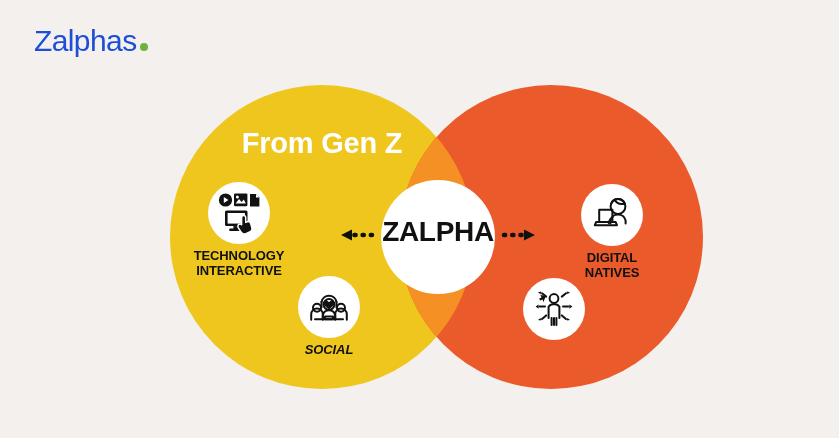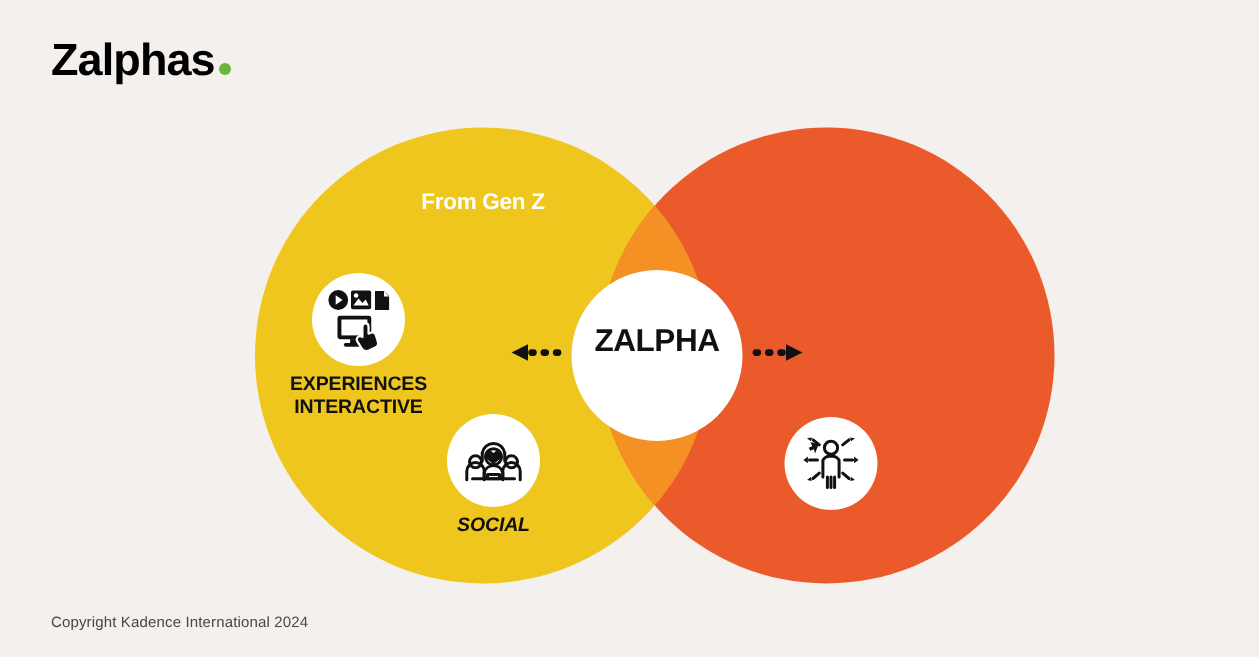--- a/index.html
+++ b/index.html
@@ -10,43 +10,43 @@
     position:relative; overflow:hidden;
   }
   #stage { position:absolute; inset:0; }
 
   
   #logo {
     position:absolute; left:34px; top:26px;
     display:flex; align-items:baseline;
   }
   #logo .word {
-    font-size:30px; font-weight:bold; color:#000000;
+    font-size:30px; font-weight:normal; color:#1d4ed8;
     letter-spacing:-0.6px; line-height:1;
   }
   #logo .dot {
     width:8px; height:8px; border-radius:50%;
     background:#6cb33f; margin-left:3px;
   }
 
   
   #venn { position:absolute; left:0; top:0; width:839px; height:438px; }
 
   
   .ttl {
     position:absolute; color:#ffffff; font-weight:bold;
-    font-size:15px; line-height:1.18; text-align:center;
+    font-size:29px; line-height:1.18; text-align:center;
     letter-spacing:-0.2px;
   }
   #ttl-left  { left:214px; top:126px; width:216px; }
   #ttl-right { left:470px; top:126px; width:176px; }
 
   #center-label {
     position:absolute; left:372px; top:216px; width:132px;
-    text-align:center; font-size:21px; font-weight:bold;
+    text-align:center; font-size:28px; font-weight:bold;
     color:#111111; letter-spacing:-0.3px;
   }
 
   .node { position:absolute; width:150px; text-align:center; }
   .badge {
     width:62px; height:62px; border-radius:50%;
     background:#ffffff; margin:0 auto;
     display:flex; align-items:center; justify-content:center;
   }
   .node .cap {
@@ -127,21 +127,21 @@
         <rect x="17.4" y="36.1" width="5.8" height="3" fill="#111111"></rect>
         <rect x="13.2" y="38.6" width="14.2" height="2.5" rx="1.2" fill="#111111"></rect>
 
         <path d="M27.6 25.6 c1.4 0 2.1 1 2.1 2.2 v4.6 l1.4 -0.6 c1.6 -0.6 3.1 0.3 3.5 1.6 l1.3 4.3
                  c0.5 1.6 -0.2 3.2 -1.7 3.9 l-4.3 2 c-1.8 0.8 -3.8 0.2 -4.8 -1.4 l-2.9 -4.6
                  c-0.7 -1.1 -0.4 -2.5 0.7 -3.2 c0.9 -0.6 2 -0.4 2.7 0.3 v-6.9
                  c0 -1.2 0.7 -2.2 2 -2.2 z" fill="#111111" stroke="#ffffff" stroke-width="1.5" stroke-linejoin="round"></path>
       </svg>
     </div>
     <div class="cap">
-      <span>EXPERIENCES</span><br>
+      <span>TECHNOLOGY</span><br>
       <span>INTERACTIVE</span>
     </div>
   </div>
 
   <div class="node" id="node-social">
     <div class="badge">
       <svg width="44" height="44" viewBox="0 0 44 44">
         <g fill="none" stroke="#111111" stroke-width="2" stroke-linejoin="round" stroke-linecap="round">
 
           <path d="M14.5 17 a7.6 7.6 0 0 1 15 0"></path>
@@ -161,20 +161,43 @@
 
         <path d="M22 22.4 c-2.6 -3 -5.4 -1.4 -5.4 1.1 c0 2.2 2.6 4 5.4 6.1
                  c2.8 -2.1 5.4 -3.9 5.4 -6.1 c0 -2.5 -2.8 -4.1 -5.4 -1.1 z" fill="#111111" transform="translate(0,-5.2) scale(1)"></path>
       </svg>
     </div>
     <div class="cap">
       <span>SOCIAL</span><br>
     </div>
   </div>
 
+  <div class="node" id="node-digital">
+    <div class="badge">
+      <svg width="44" height="44" viewBox="0 0 44 44">
+        <g fill="none" stroke="#111111" stroke-width="2" stroke-linejoin="round" stroke-linecap="round">
+
+          <circle cx="28" cy="13.5" r="7.4"></circle>
+          <path d="M21.2 10.6 a7.4 7.4 0 0 1 13.6 0"></path>
+          <path d="M24.6 6.8 c1.8 3.6 5.6 4.6 9.6 4"></path>
+
+          <path d="M20.4 30.6 v-3.2 a7.8 7.8 0 0 1 7.6 -6 a7.8 7.8 0 0 1 7.6 6 v3.2"></path>
+
+          <path d="M22.4 24.4 c-2.2 1.6 -3.4 3.6 -3.6 5.8"></path>
+
+          <path d="M9.2 16.8 h13.2 v12.2 h-13.2 z"></path>
+          <path d="M6.2 29 h19.4 l1.4 3.2 h-22.2 z"></path>
+        </g>
+      </svg>
+    </div>
+    <div class="cap">
+      <span>DIGITAL</span><br>
+      <span>NATIVES</span>
+    </div>
+  </div>
 
   <div class="node" id="node-hybrid">
     <div class="badge">
       <svg width="44" height="44" viewBox="0 0 44 44">
         <g fill="none" stroke="#111111" stroke-width="2" stroke-linejoin="round" stroke-linecap="round">
 
           <circle cx="22" cy="11.5" r="4.4"></circle>
           <path d="M16.6 31 v-11.2 a5.4 5.4 0 0 1 5.4 -2.6 a5.4 5.4 0 0 1 5.4 2.6 v11.2"></path>
           <path d="M19.6 31 v7 M24.4 31 v7 M22 31 v7"></path>
         </g>
@@ -196,15 +219,14 @@
           <path d="M34.8 4.6 l3.2 0.6 l-2.6 2 z"></path>
           <path d="M6.6 17.4 l-3 2.2 l3 2.2 z"></path>
           <path d="M37.4 17.4 l3 2.2 l-3 2.2 z"></path>
           <path d="M9.2 33.6 l-3.2 -0.6 l2.6 -2 z"></path>
           <path d="M34.8 33.6 l3.2 -0.6 l-2.6 -2 z"></path>
         </g>
       </svg>
     </div>
   </div>
 
-  <div id="footer">Copyright Kadence International 2024</div>
 
 </div>
 
 </body></html>

